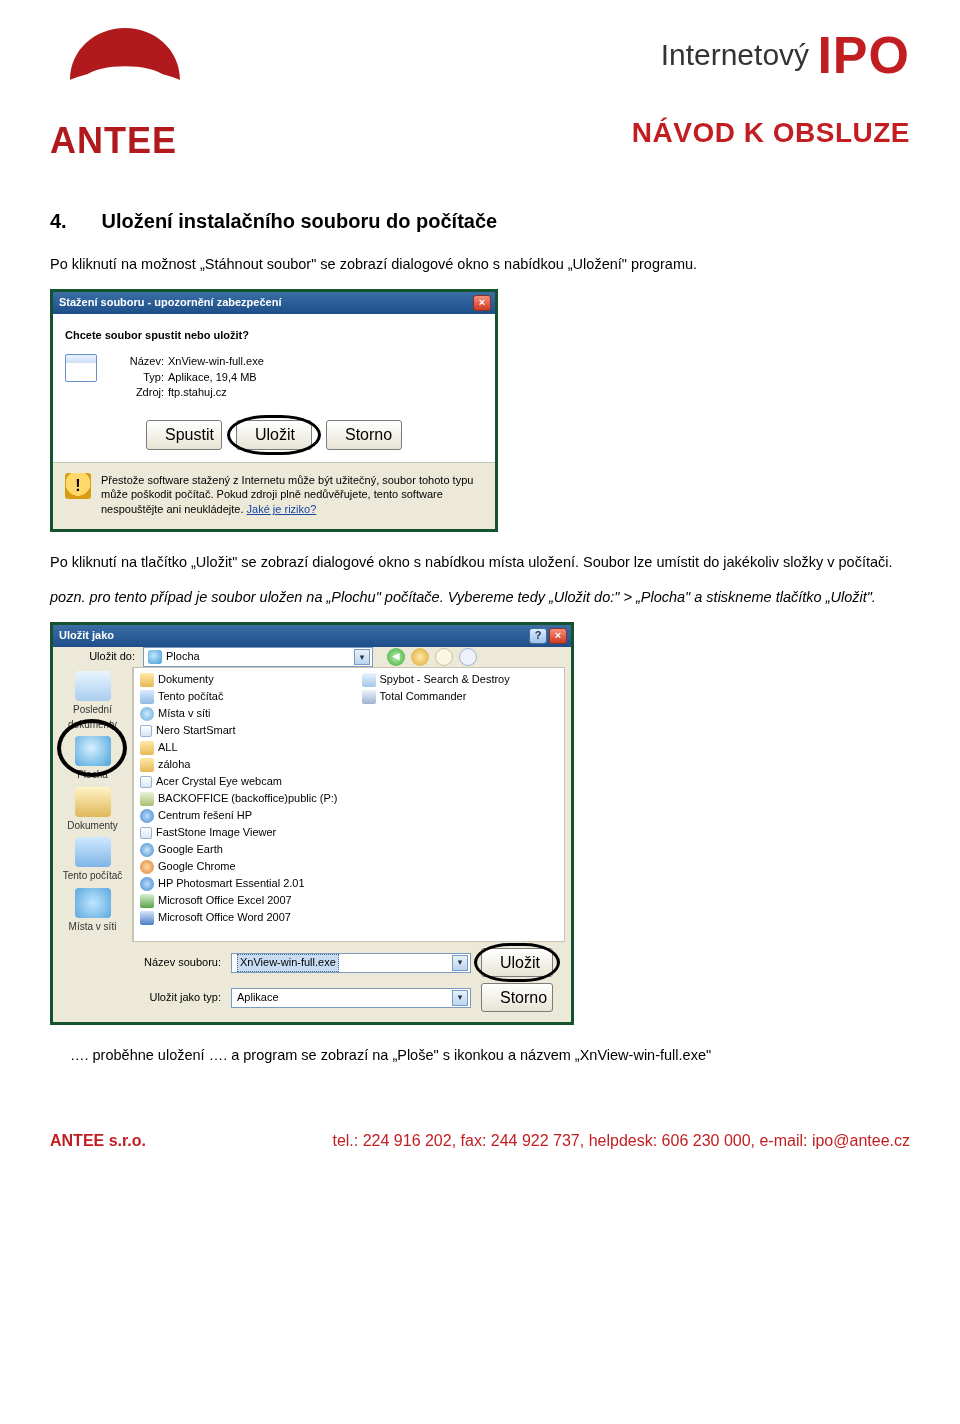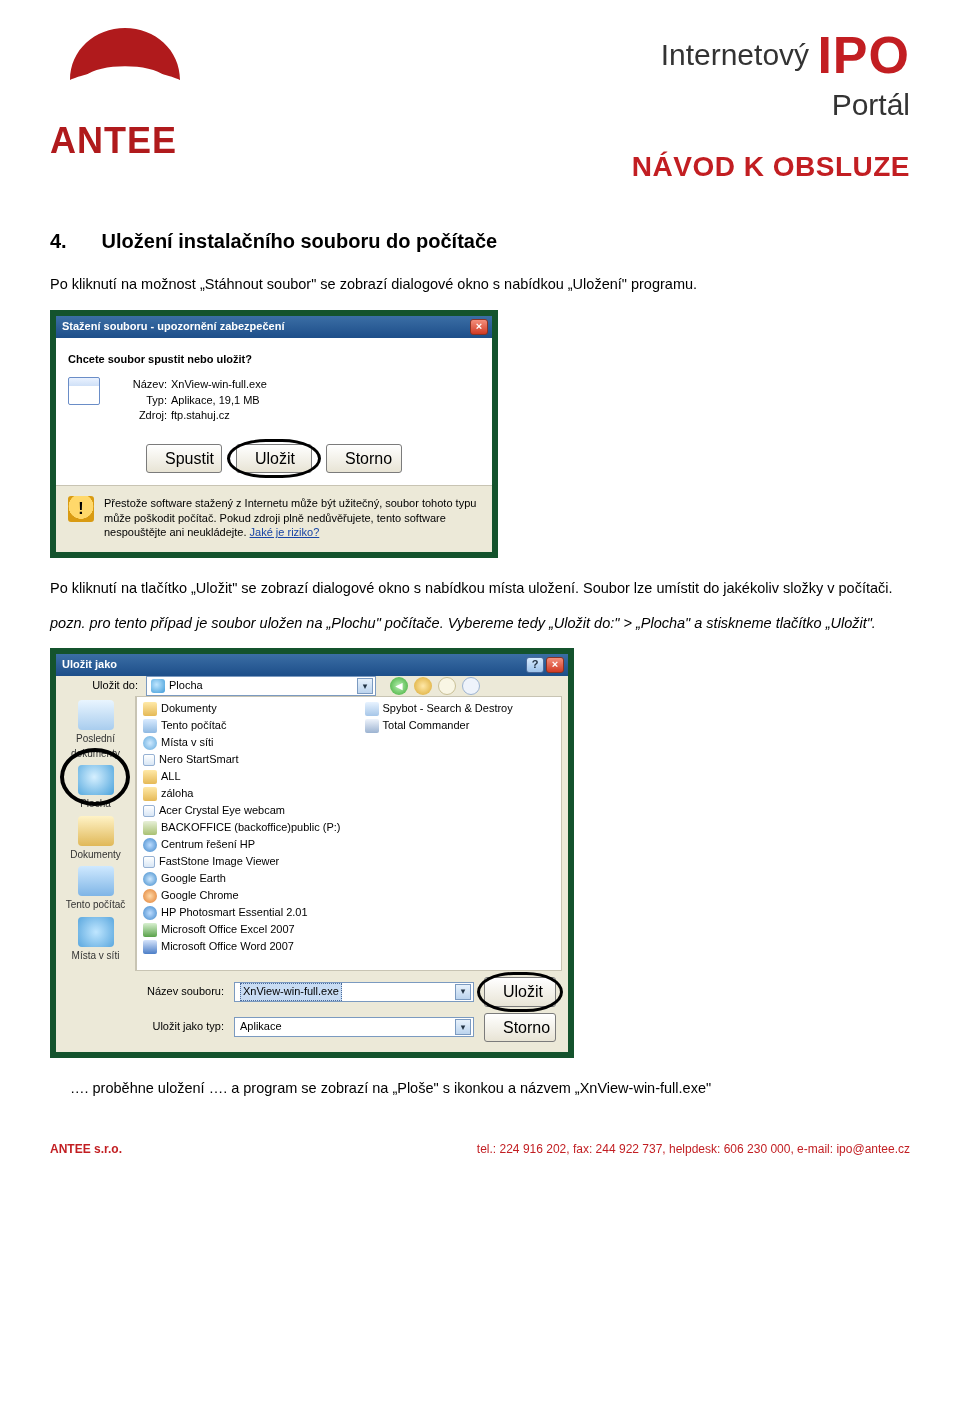--- a/index.html
+++ b/index.html
@@ -32,21 +32,21 @@
     font-size: 20px;
     font-weight: 700;
     margin: 30px 0 18px 0;
   }
   h2.section-heading .num { display: inline-block; width: 46px; }
   p.body-text { margin: 0 0 14px 0; }
   p.italic { font-style: italic; }
 
   
   .win-dialog {
-    border: 6px solid #14532d;
+    border: 3px solid #14532d;
     background: #ece9d8;
     font-family: Tahoma, Arial, sans-serif;
     font-size: 11px;
     color: #000;
     margin: 6px 0 20px 0;
   }
   .titlebar {
     display: flex; align-items: center; justify-content: space-between;
     height: 22px;
     background: linear-gradient(#3b6ea5,#1d4e89);
@@ -245,43 +245,42 @@
   .ellipse-save::after {
     content:"";
     position:absolute; inset:-6px -8px;
     border:3px solid #000; border-radius:50%/60%;
     pointer-events:none;
   }
 
   
   .page-footer {
     display: flex; justify-content: space-between;
-    font-size: 12px; color: #C21E22;
-    margin-top: 42px;
+    font-size: 16px; color: #C21E22;
+    margin-top: 63px;
     font-family: "Century Gothic", Arial, sans-serif;
   }
   .page-footer .left { font-weight:700; }
 </style>
 </head>
 <body>
 
 <div class="page-header">
   <div class="logo-antee">
     <svg width="150" height="95" viewBox="0 0 150 95">
       <path d="M75 10 C 45 10 20 32 20 62 C 20 62 40 52 75 52 C 110 52 130 62 130 62 C 130 32 105 10 75 10 Z" fill="#B01A1C"></path>
       <path d="M35 58 C 48 52 102 52 115 58 C 100 45 50 45 35 58 Z" fill="#fff"></path>
     </svg>
     <div class="logo-antee-text">ANTEE</div>
   </div>
   <div class="header-right">
     <div class="ipo-line1">
       <span>Internetový</span>
       <span class="ipo">IPO</span>
     </div>
-    <div class="ipo-line2">Portál</div>
     <div class="navod">NÁVOD K OBSLUZE</div>
   </div>
 </div>
 
 <h2 class="section-heading">
   <span class="num">4.</span>
   <span>Uložení instalačního souboru do počítače</span>
 </h2>
 
 <p class="body-text">Po kliknutí na možnost „Stáhnout soubor" se zobrazí dialogové okno s nabídkou „Uložení" programu.</p>
@@ -292,21 +291,21 @@
     <div class="titlebar-buttons">
       <div class="titlebar-btn">×</div>
     </div>
   </div>
   <div class="content-top">
     <div class="prompt">Chcete soubor spustit nebo uložit?</div>
     <div class="filerow">
       <div class="app-ico"></div>
       <div class="kv">
         <div><span class="lbl">Název:</span><span>XnView-win-full.exe</span></div>
-        <div><span class="lbl">Typ:</span><span>Aplikace, 19,1 MB</span></div>
+        <div><span class="lbl">Typ:</span><span>Aplikace, 19,4 MB</span></div>
         <div><span class="lbl">Zdroj:</span><span>ftp.stahuj.cz</span></div>
       </div>
     </div>
   </div>
   <div class="btnrow">
     <div class="win-btn">Spustit</div>
     <div class="win-btn circled">Uložit</div>
     <div class="win-btn">Storno</div>
   </div>
   <div class="warn">

